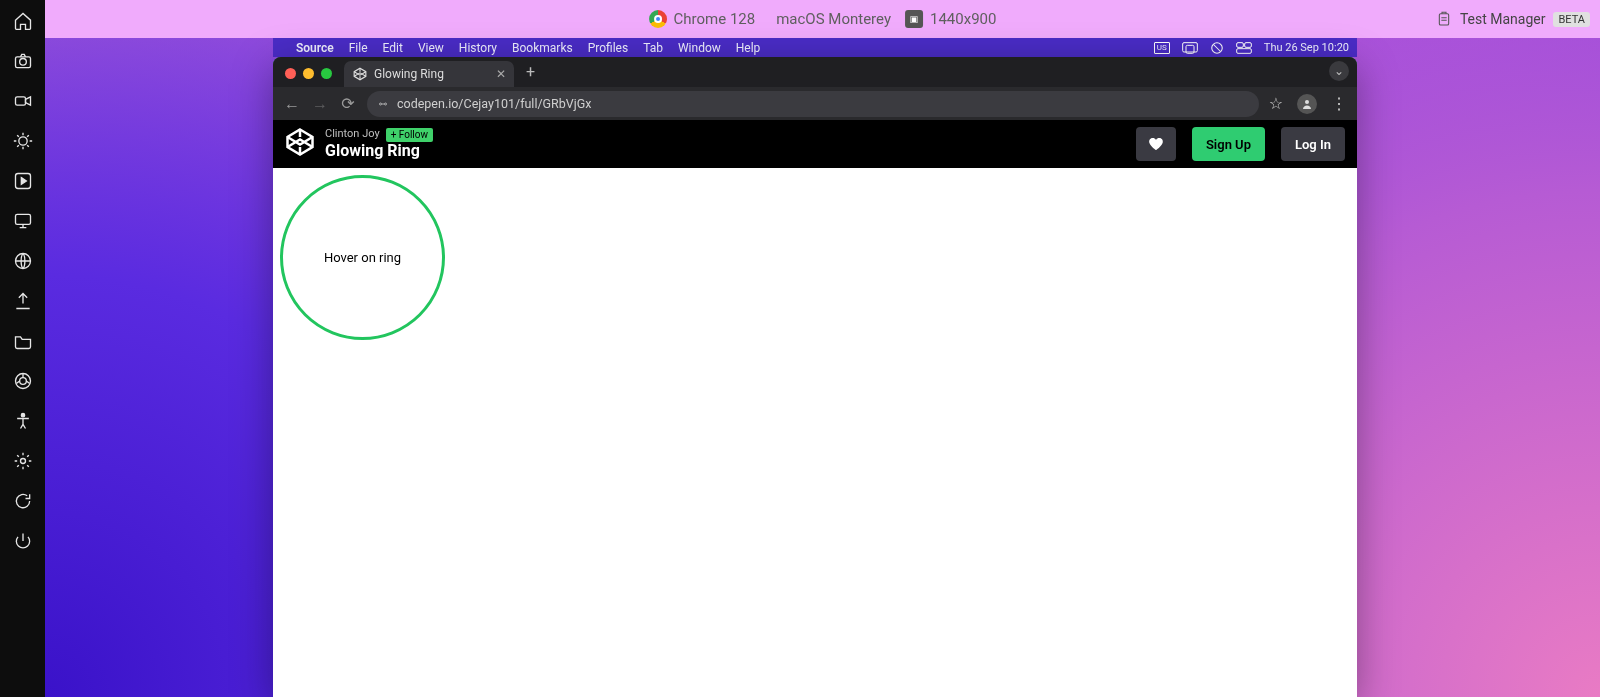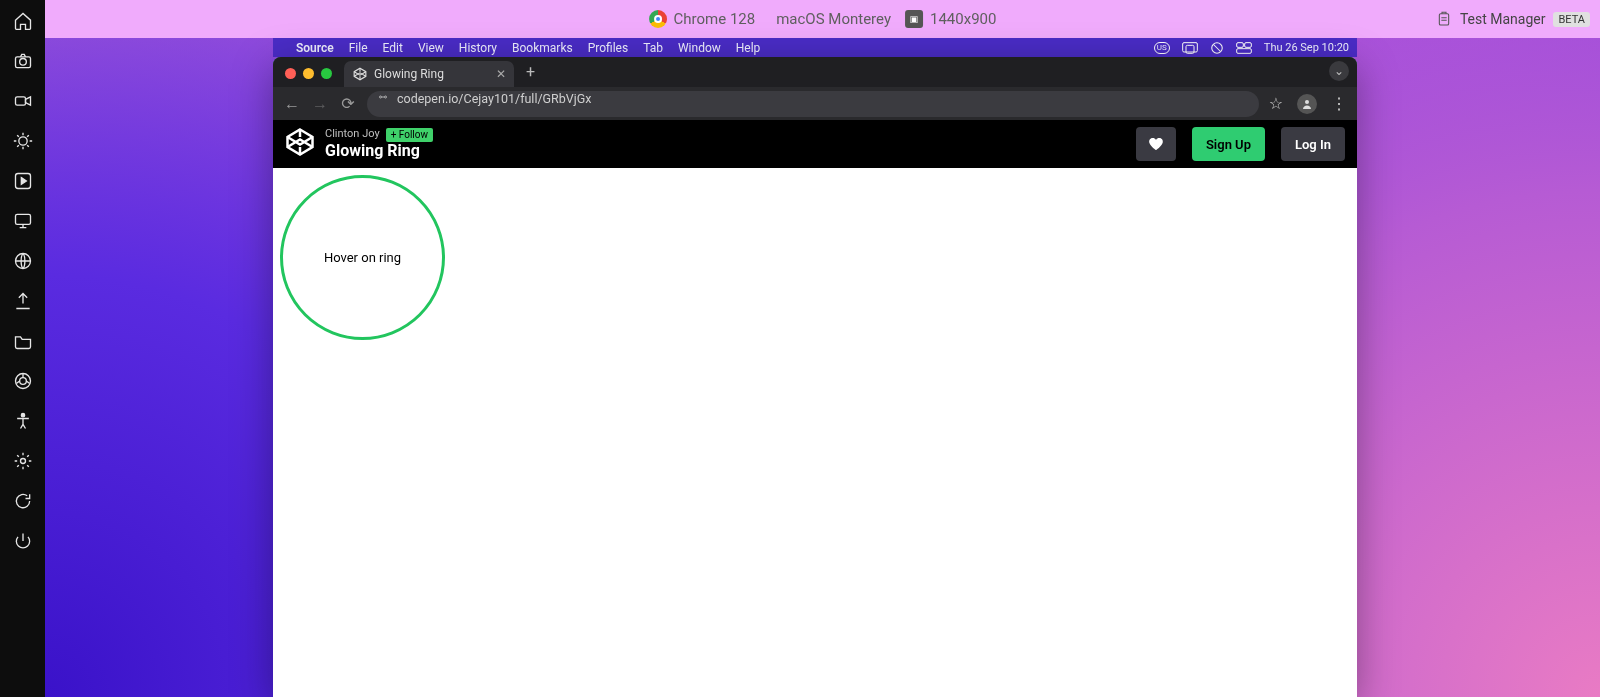--- a/index.html
+++ b/index.html
@@ -40,21 +40,21 @@
 
 .mac-menubar {
   position:absolute; left:273px; top:38px; width:1084px; height:19px;
   background:#4a2cc6; color:#efefff; font-size:12px;
   display:flex; align-items:center; padding:0 8px; gap:15px;
 }
 .mac-menubar .apple { font-size:14px; }
 .mac-menubar .bold { font-weight:600; }
 .mac-menubar .spacer { flex:1; }
 .menu-right { display:flex; align-items:center; gap:12px; font-size:11px;}
-.menu-right .sq { width:16px;height:12px;border:1px solid #fff;border-radius:6px;font-size:8px;display:flex;align-items:center;justify-content:center;}
+.menu-right .sq { width:16px;height:12px;border:1px solid #fff;border-radius:1px;font-size:8px;display:flex;align-items:center;justify-content:center;}
 
 
 .chrome-window {
   position:absolute; left:273px; top:57px; width:1084px; height:640px;
   background:#15803d; border-radius:8px 8px 0 0; overflow:hidden;
   box-shadow:0 10px 40px rgba(0,0,0,.35);
 }
 .tabbar { height:30px; background:#1f1f22; display:flex; align-items:flex-end; padding-left:8px; gap:6px;}
 .traffic { display:flex; gap:7px; align-items:center; padding:0 6px 8px 4px;}
 .traffic span{width:11px;height:11px;border-radius:50%;}
@@ -66,21 +66,21 @@
 }
 .tab .x{position:absolute;right:8px;color:#aaa;font-size:12px;cursor:pointer;}
 .tab .fav{width:14px;height:14px;}
 .newtab{color:#bbb;font-size:16px;padding:0 0 6px 6px;cursor:pointer;}
 .tabbar .end{flex:1;display:flex;justify-content:flex-end;padding:0 8px 6px 0;}
 .tabdrop{width:20px;height:20px;border-radius:50%;background:#3a3a3e;color:#bbb;display:flex;align-items:center;justify-content:center;font-size:12px;cursor:pointer;}
 
 .addrbar { height:33px; background:#2a2a2d; display:flex; align-items:center; gap:10px; padding:0 10px;}
 .addrbar .nav-ico{width:18px;height:18px;display:flex;align-items:center;justify-content:center;color:#9a9a9a;cursor:pointer;}
 .addrbar .nav-ico.disabled{opacity:.45;cursor:default;}
-.omnibox{flex:1;height:26px;background:#3b3b40;border-radius:13px;display:flex;gap:8px;padding:0 10px;color:#cfcfcf;font-size:12.5px;}
+.omnibox{flex:1;height:26px;background:#3b3b40;border-radius:13px;display:flex;align-items:center;gap:8px;padding:0 10px;color:#cfcfcf;font-size:12.5px;}
 .omnibox .lock{opacity:.8;}
 .addr-right{display:flex;align-items:center;gap:14px;color:#cfcfcf;}
 .addr-right .ico{cursor:pointer;}
 .avatar-dot{width:20px;height:20px;border-radius:50%;background:#555;display:flex;align-items:center;justify-content:center;}
 
 
 .codepen-bar{height:48px;background:#000;display:flex;align-items:center;padding:16px 12px;gap:10px;color:#fff;}
 .cp-logo svg{width:30px;height:30px;}
 .cp-title-block{display:flex;flex-direction:column;line-height:1.15;}
 .cp-author-row{display:flex;align-items:center;gap:6px;font-size:11px;color:#bfbfbf;}

